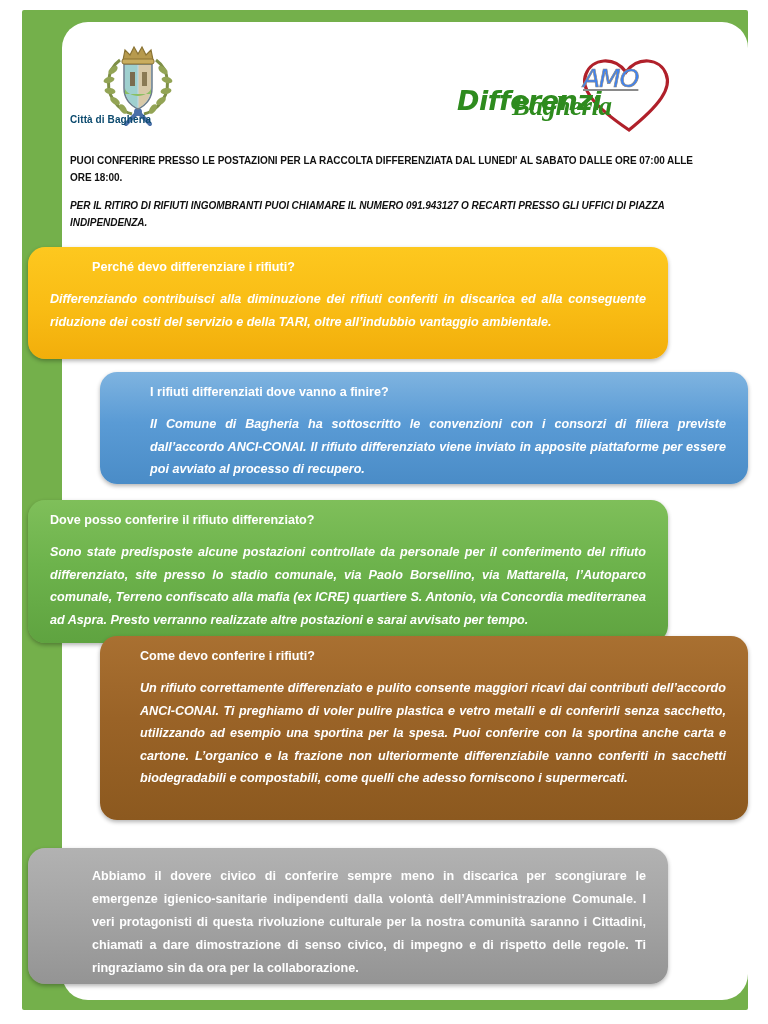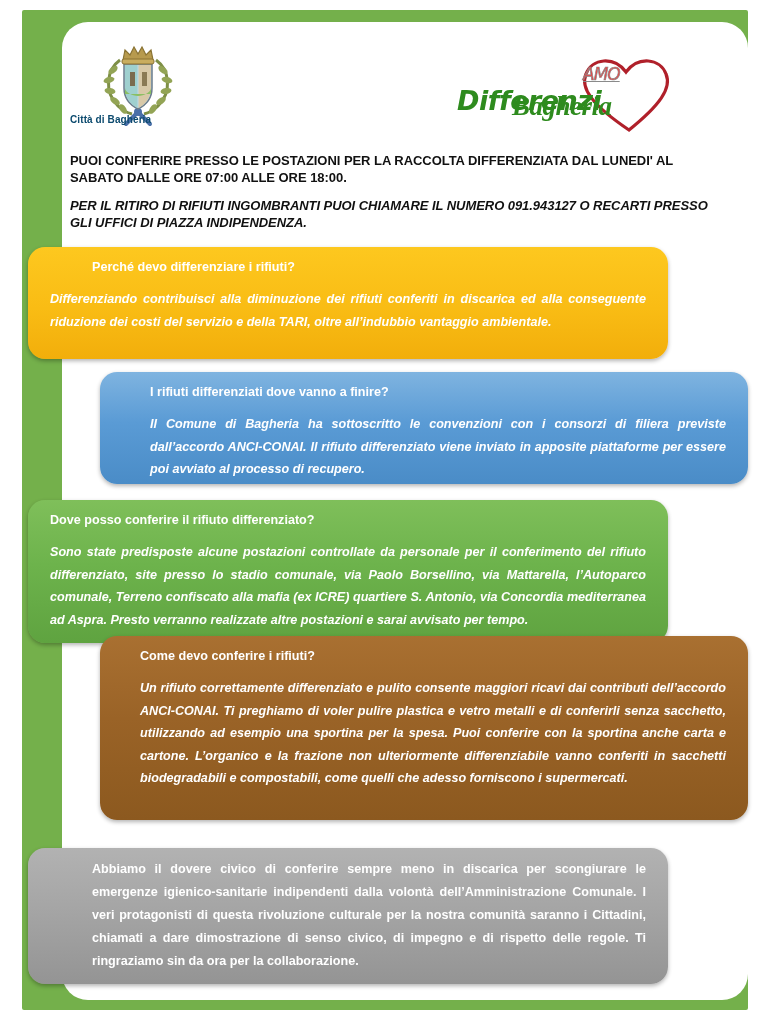--- a/index.html
+++ b/index.html
@@ -52,21 +52,21 @@
     left: 8px; top: 92px;
     font-size: 10px;
     font-weight: bold;
     color: #0c4a6e;
     letter-spacing: .1px;
   }
   .notice {
     position: absolute;
     left: 8px;
     width: 646px;
-    font-size: 13px;
+    font-size: 10px;
     font-weight: bold;
     color: #111111;
     line-height: 17px;
     letter-spacing: -.05px;
   }
   .notice-1 { top: 130px; }
   .notice-2 { top: 175px; font-style: italic; }
 
   
   .box {
@@ -119,21 +119,21 @@
   #box-brown {
     top: 636px; height: 184px;
     background: linear-gradient(180deg, #A97031 0%, #9A6327 45%, #8C591F 100%);
   }
   #box-brown .b-title { padding-left: 18px; }
   #box-brown .b-body  { padding-left: 18px; }
 
   #box-gray {
     top: 848px; height: 136px;
     background: linear-gradient(180deg, #B2B2B2 0%, #A5A5A5 45%, #949494 100%);
-    padding-top: 10px;
+    padding-top: 17px;
   }
   #box-gray .b-body { padding-left: 42px; line-height: 23px; }
 
   
   .crest svg { display: block; }
 
   
   .logo-wrap { position: relative; width: 230px; height: 85px; }
   .logo-heart { position: absolute; right: 0; top: 0; }
   .logo-txt1 {
@@ -145,22 +145,22 @@
   }
   .logo-txt2 {
     position: absolute; left: 28px; top: 41px;
     font-size: 27px; font-weight: bold; font-style: italic;
     color: #2E8B1E; letter-spacing: -.5px;
     font-family: Liberation Serif, serif;
     margin-left: 27px;
   }
   .logo-amo {
     position: absolute; left: 126px; top: 14px;
-    font-size: 17px; font-style: italic;
-    color: #ef4444;
+    font-size: 25px; font-style: italic;
+    color: #3b82f6;
     -webkit-text-stroke: 0.7px #8a8a8a;
     font-family: "DejaVu Sans", sans-serif;
     letter-spacing: -1px;
     text-decoration: underline;
   }
 </style>
 </head>
 <body>
 
 <div id="poster">

